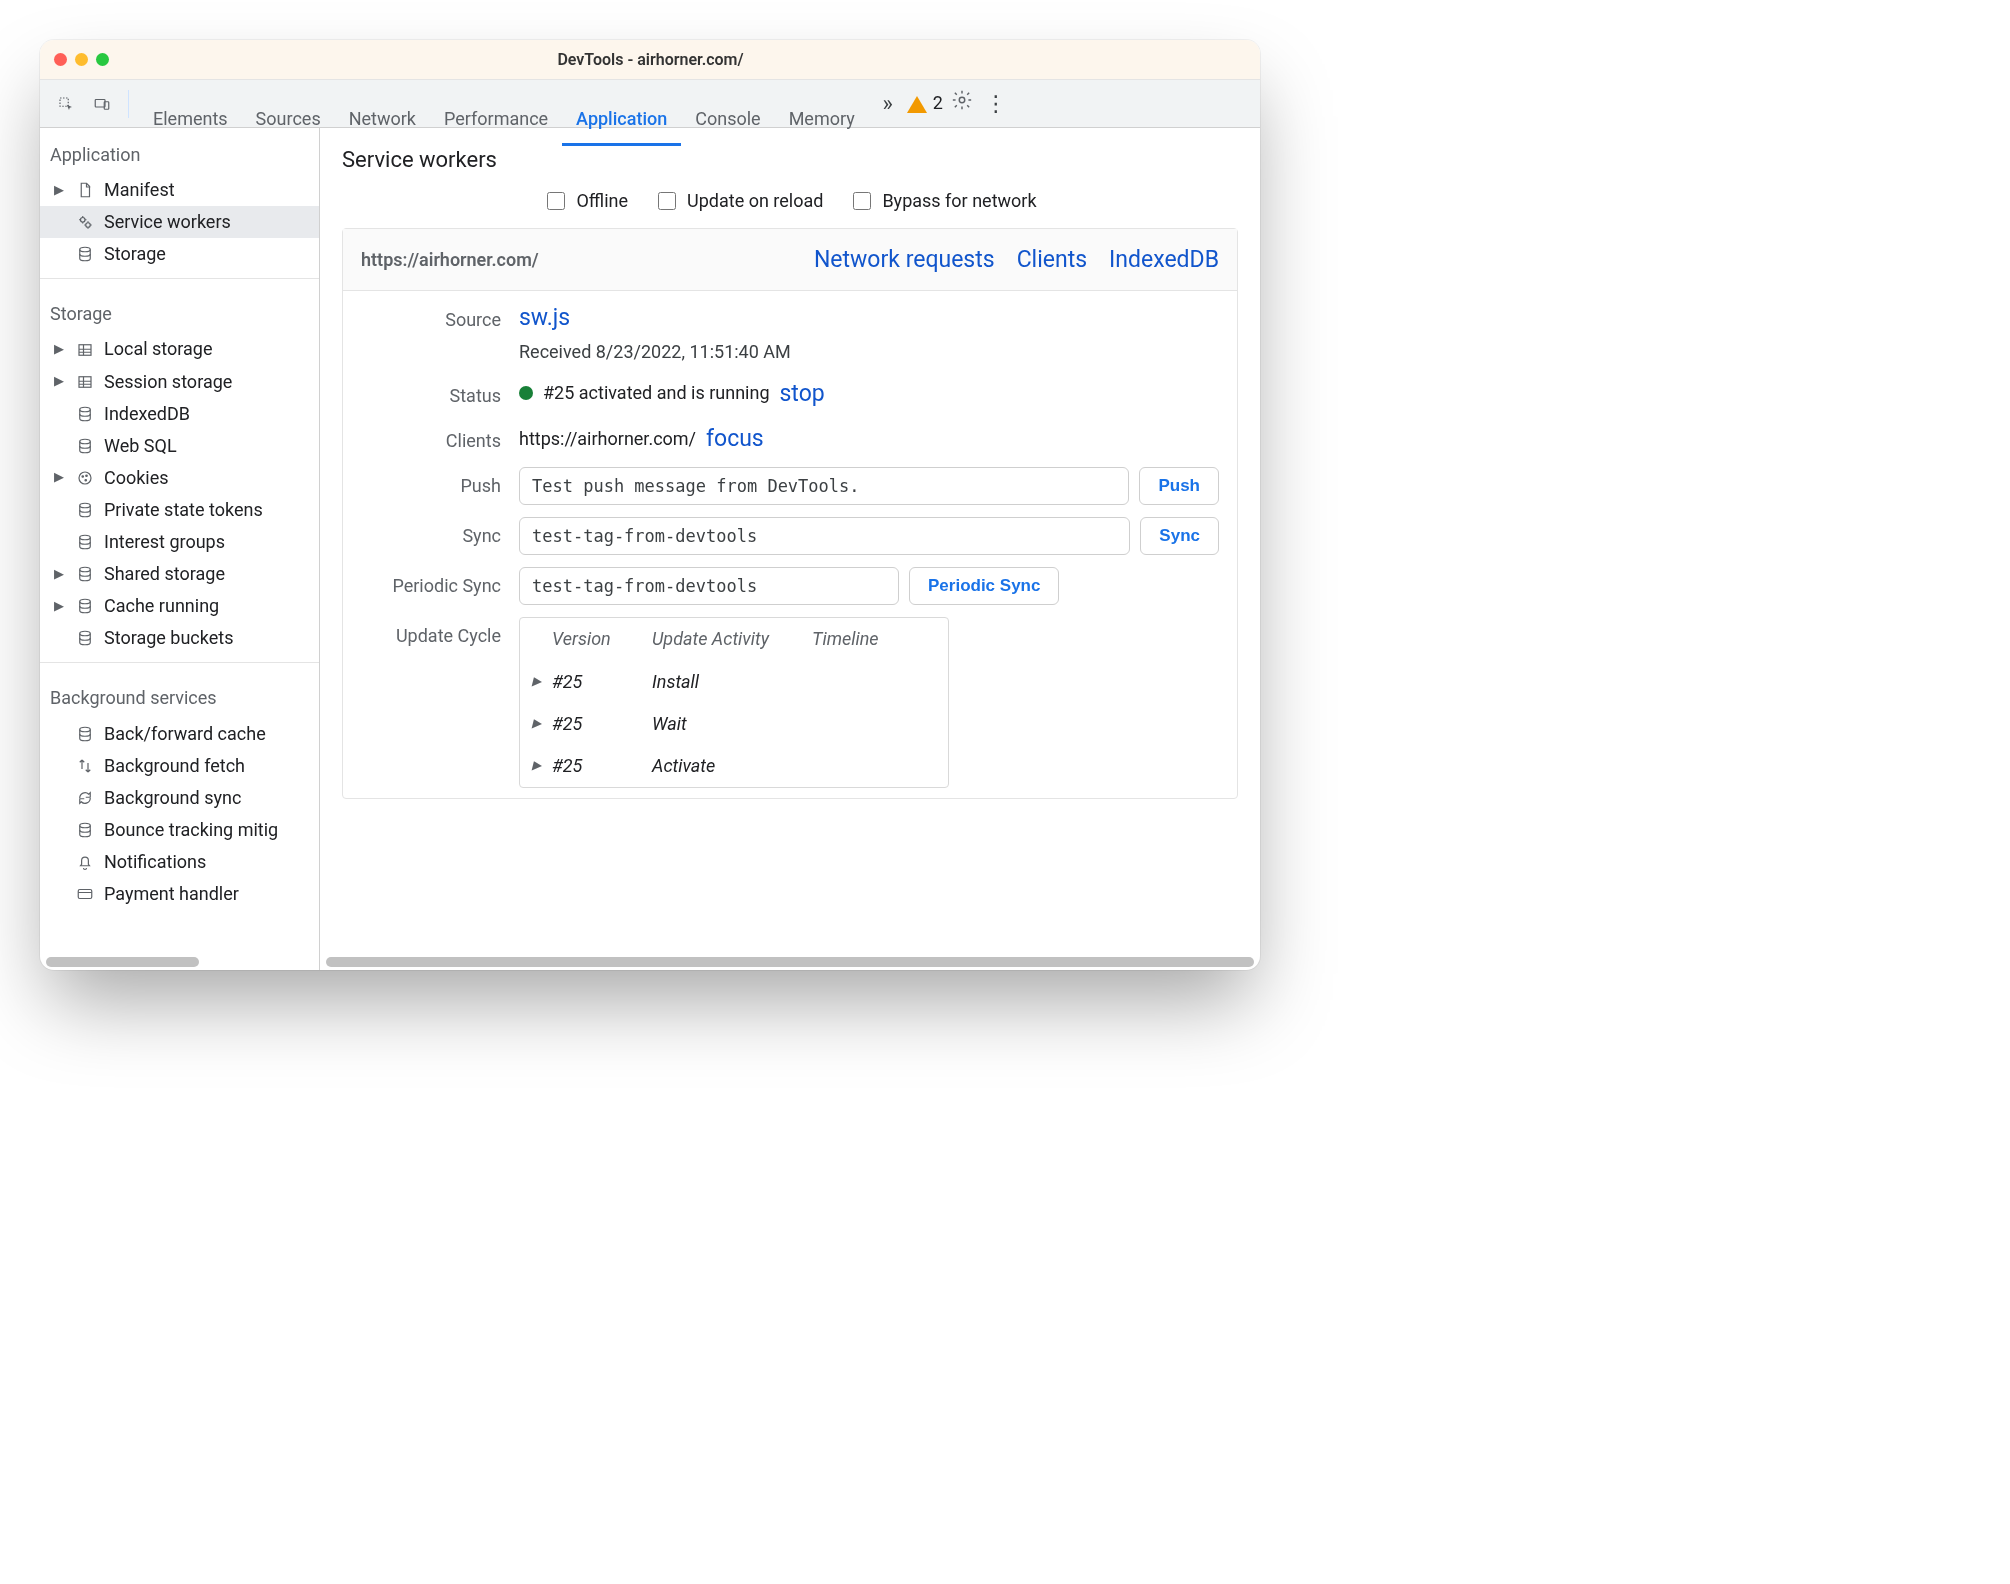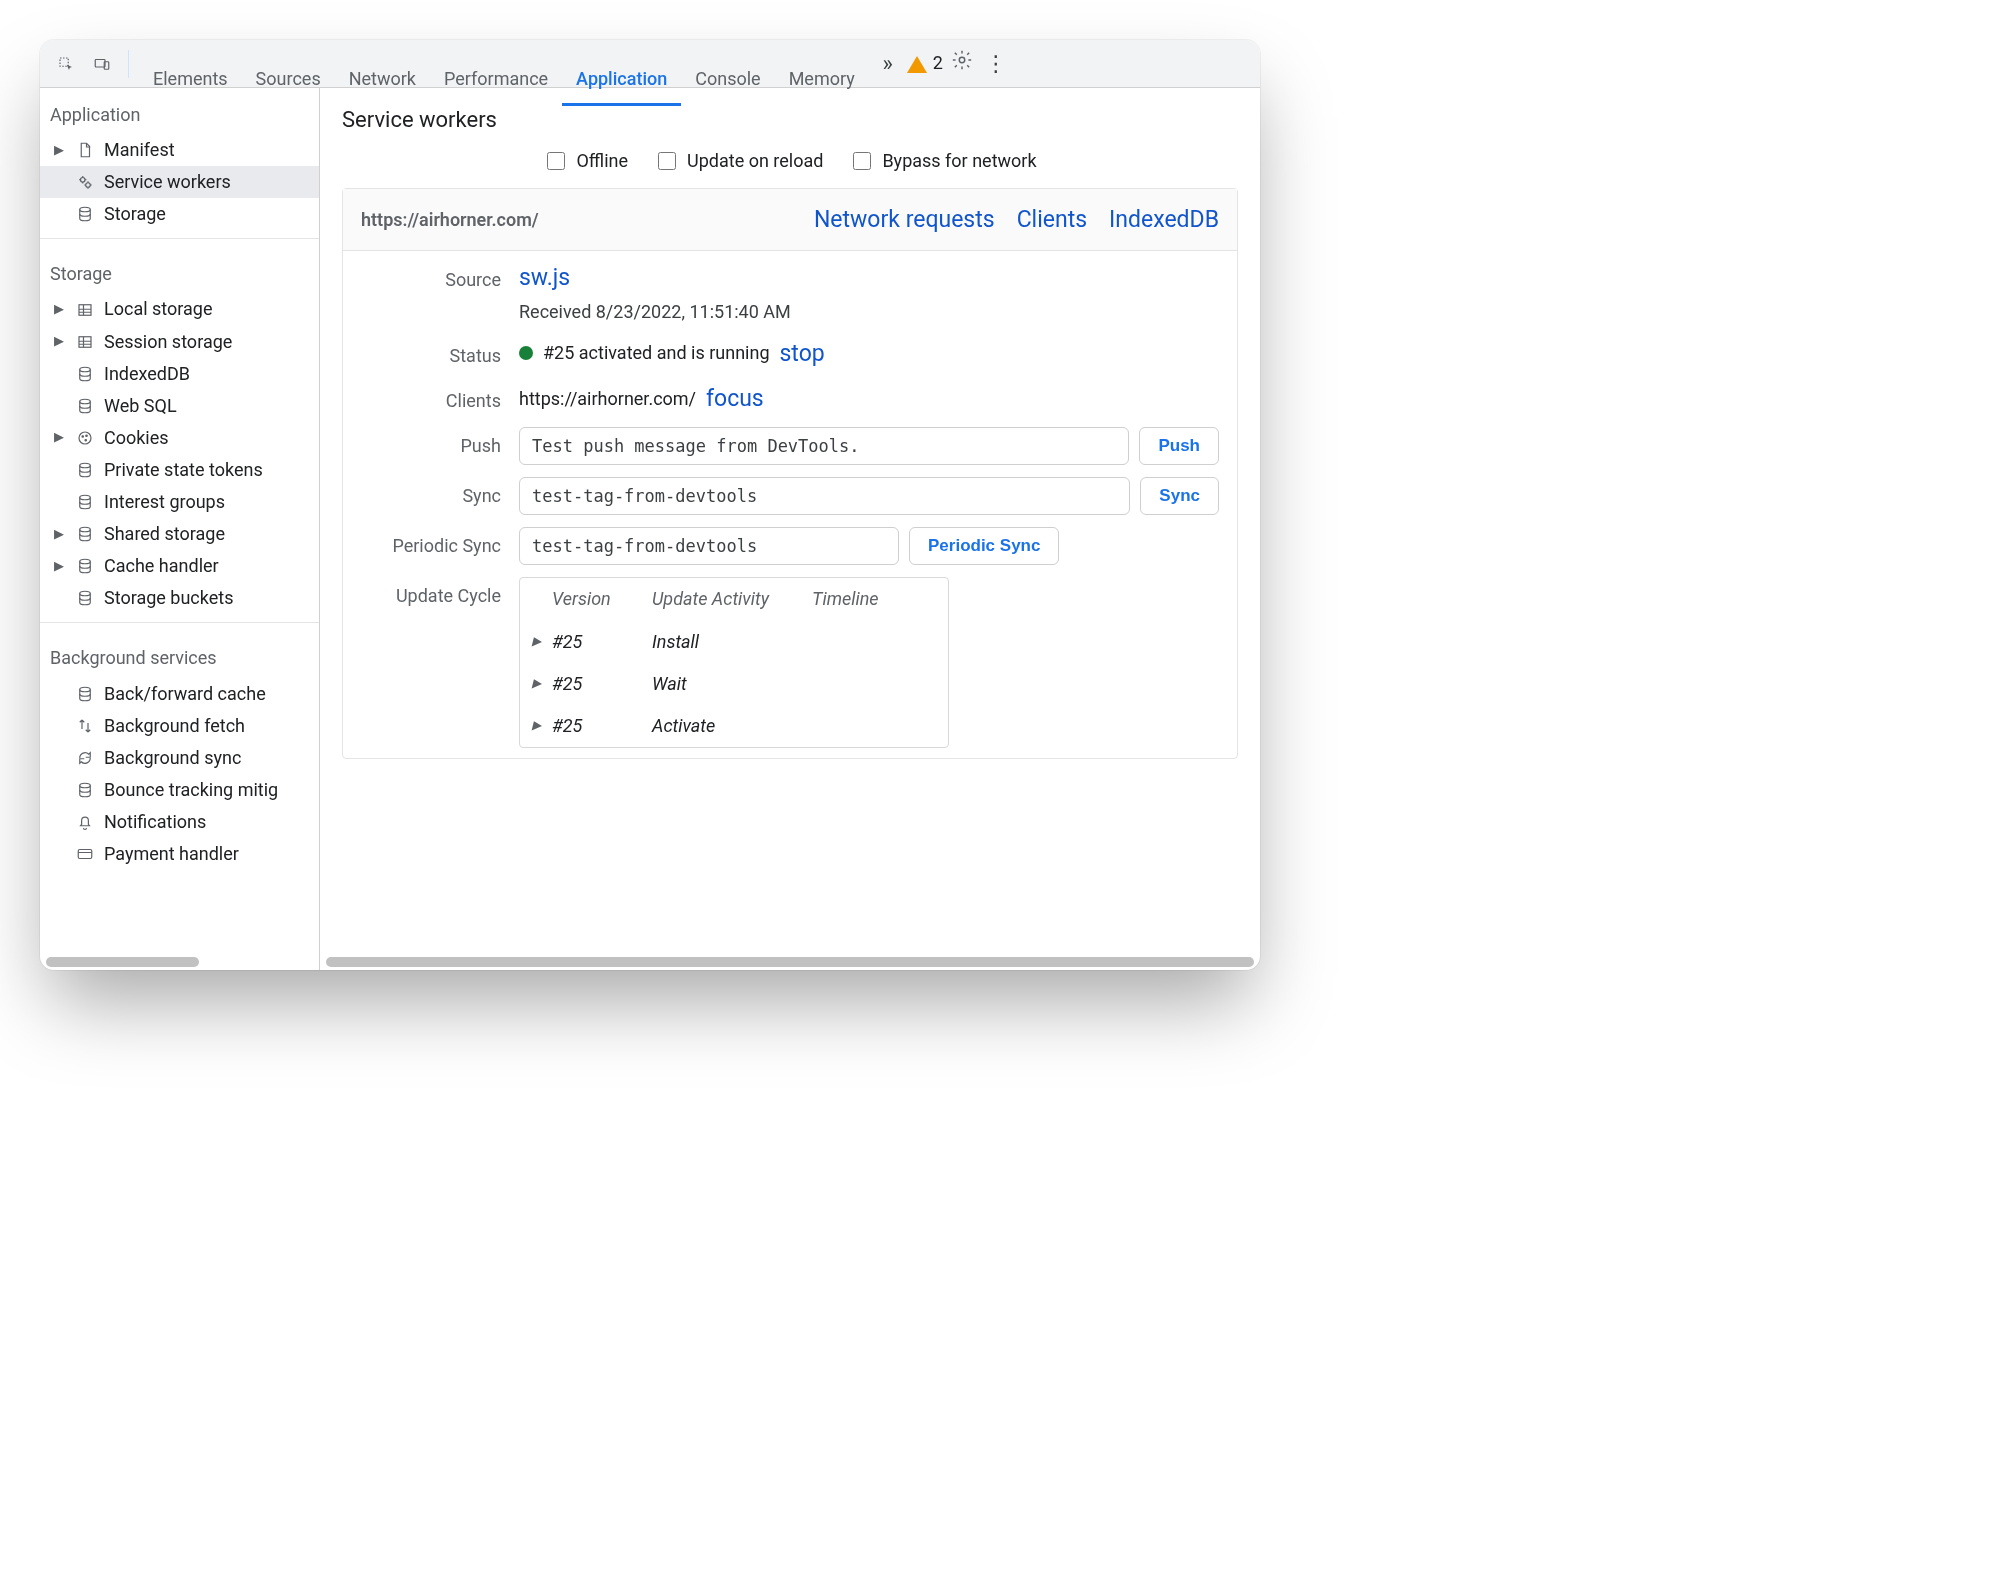--- a/index.html
+++ b/index.html
@@ -141,20 +141,29 @@
   background:#c1c1c1; border-radius:5px;
 }
 .sidebar .hscroll-bot { width:55%; }
 
 </style>
 </head>
 <body>
 
 <div class="window">
 
+  <div class="titlebar">
+    <div class="traffic">
+      <span class="dot red"></span>
+      <span class="dot yel"></span>
+      <span class="dot grn"></span>
+    </div>
+    <div class="titlebar-title">DevTools - airhorner.com/</div>
+    <div style="width:54px"></div>
+  </div>
 
   <div class="toolbar">
     <div class="tb-btn">
       <svg class="i" viewBox="0 0 24 24">
           <rect x="4" y="4" width="11" height="11" stroke-dasharray="2 2"></rect>
           <path d="M13 13l7 3-3 1-1 3-3-7z" fill="#5f6368" stroke="none"></path>
         </svg>
     </div>
     <div class="tb-btn">
       <svg class="i" viewBox="0 0 24 24">
@@ -315,21 +324,21 @@
           </div>
           <div class="tree-row">
             <span class="arrow show">▶</span>
             <span class="ic">
               <svg class="i" viewBox="0 0 24 24">
                 <ellipse cx="12" cy="6" rx="7" ry="3"></ellipse>
                 <path d="M5 6v12c0 1.7 3.1 3 7 3s7-1.3 7-3V6"></path>
                 <path d="M5 12c0 1.7 3.1 3 7 3s7-1.3 7-3"></path>
               </svg>
             </span>
-            <span>Cache handler</span>
+            <span>Cache running</span>
           </div>
           <div class="tree-row">
             <span class="arrow ">▶</span>
             <span class="ic">
               <svg class="i" viewBox="0 0 24 24">
                 <ellipse cx="12" cy="6" rx="7" ry="3"></ellipse>
                 <path d="M5 6v12c0 1.7 3.1 3 7 3s7-1.3 7-3V6"></path>
                 <path d="M5 12c0 1.7 3.1 3 7 3s7-1.3 7-3"></path>
               </svg>
             </span>

